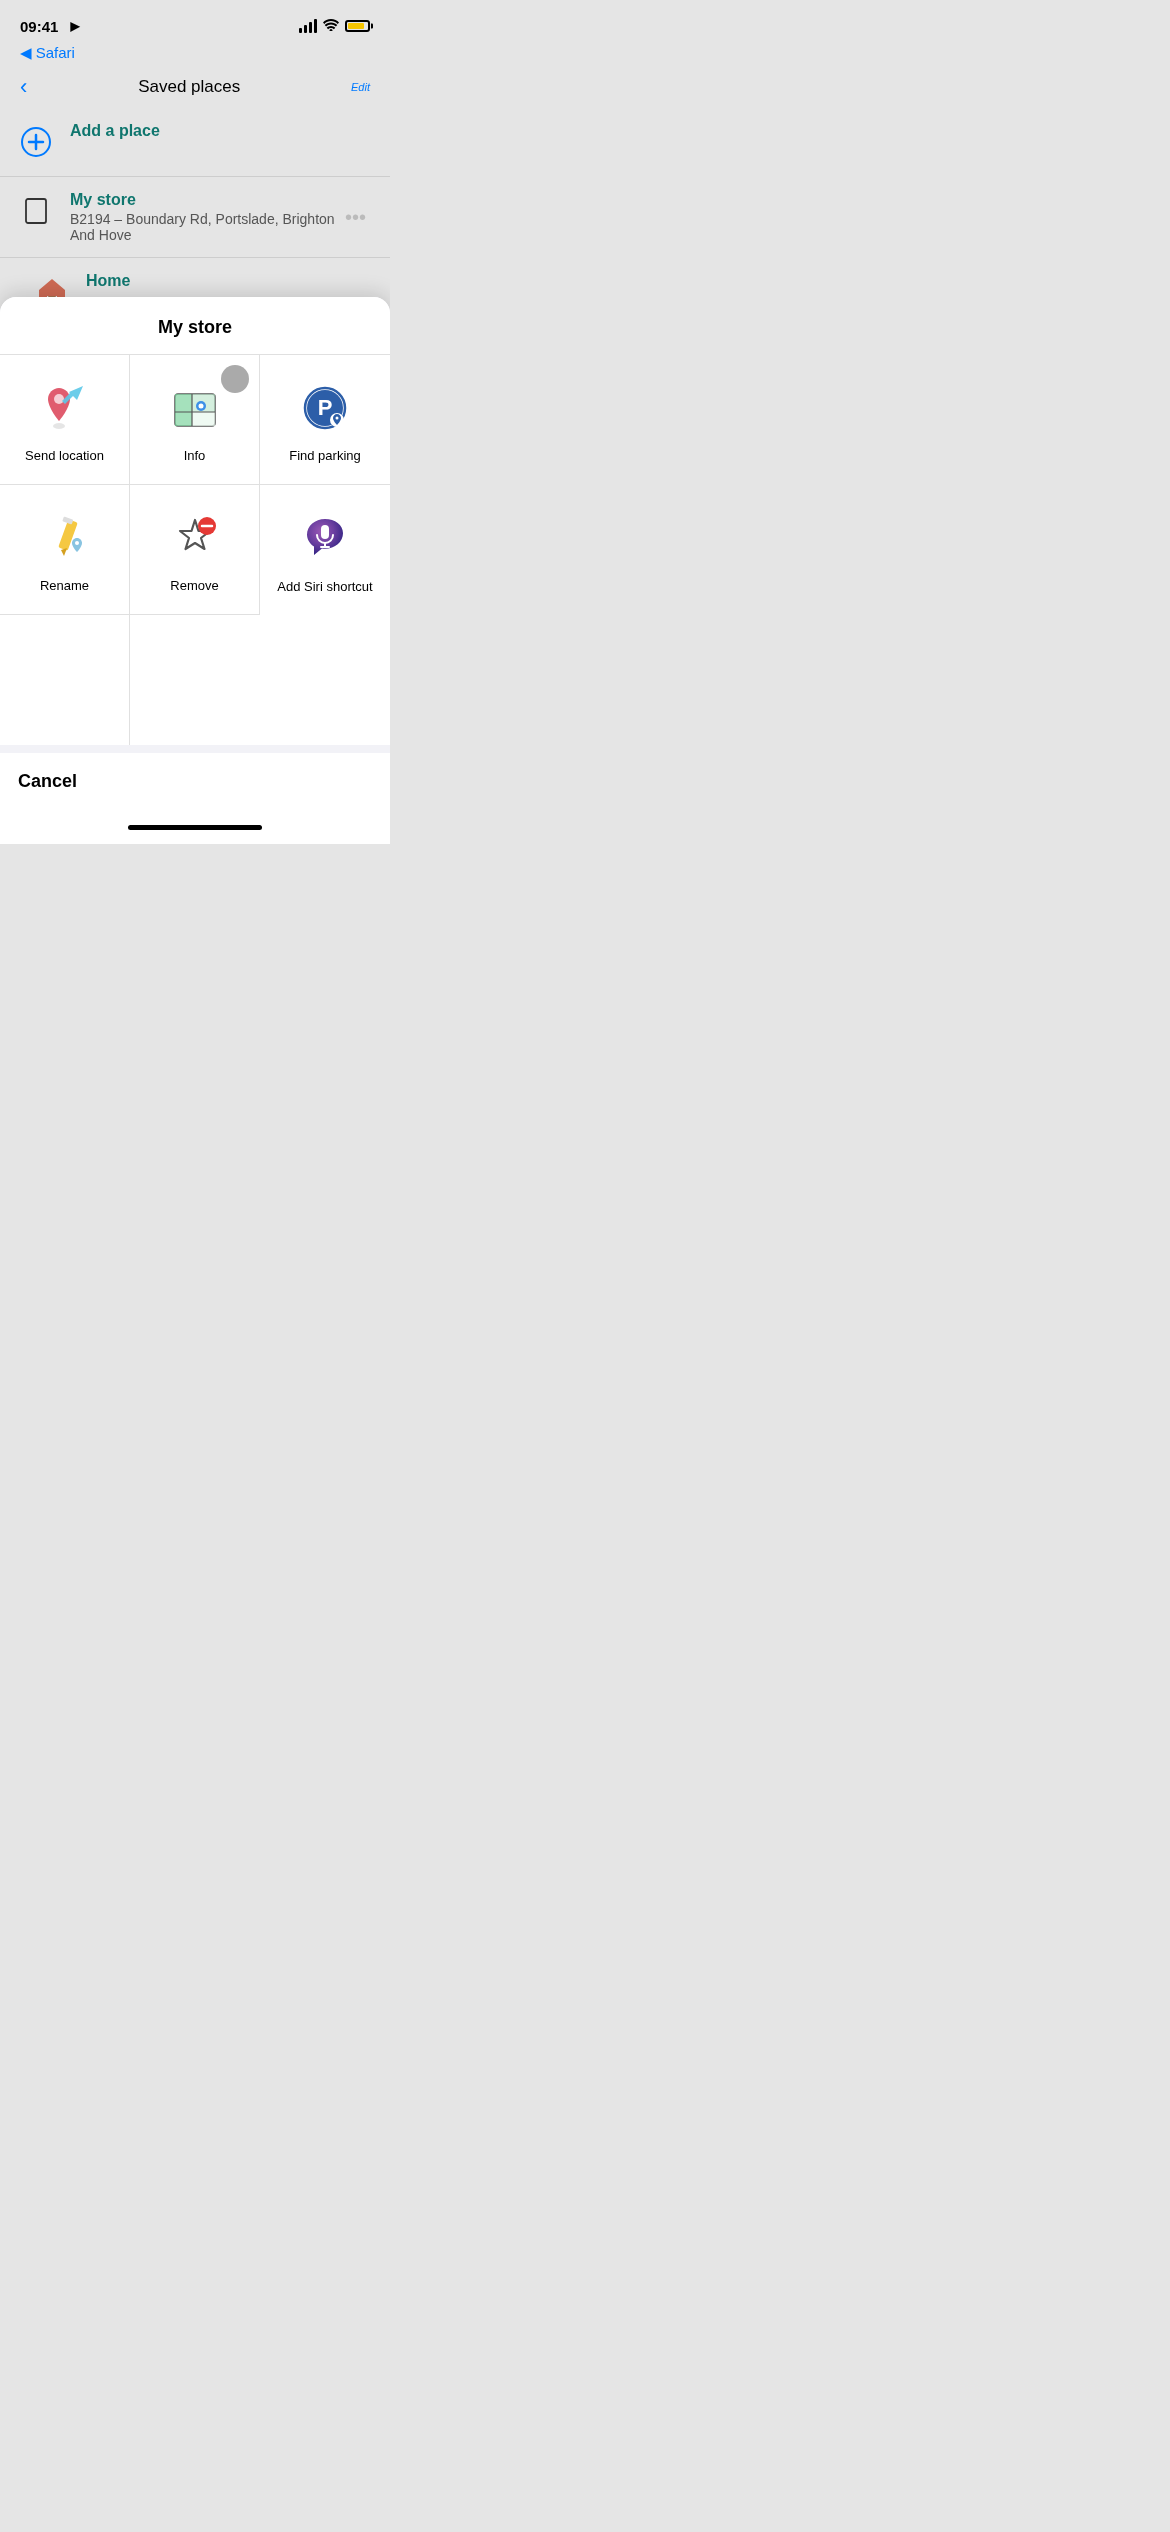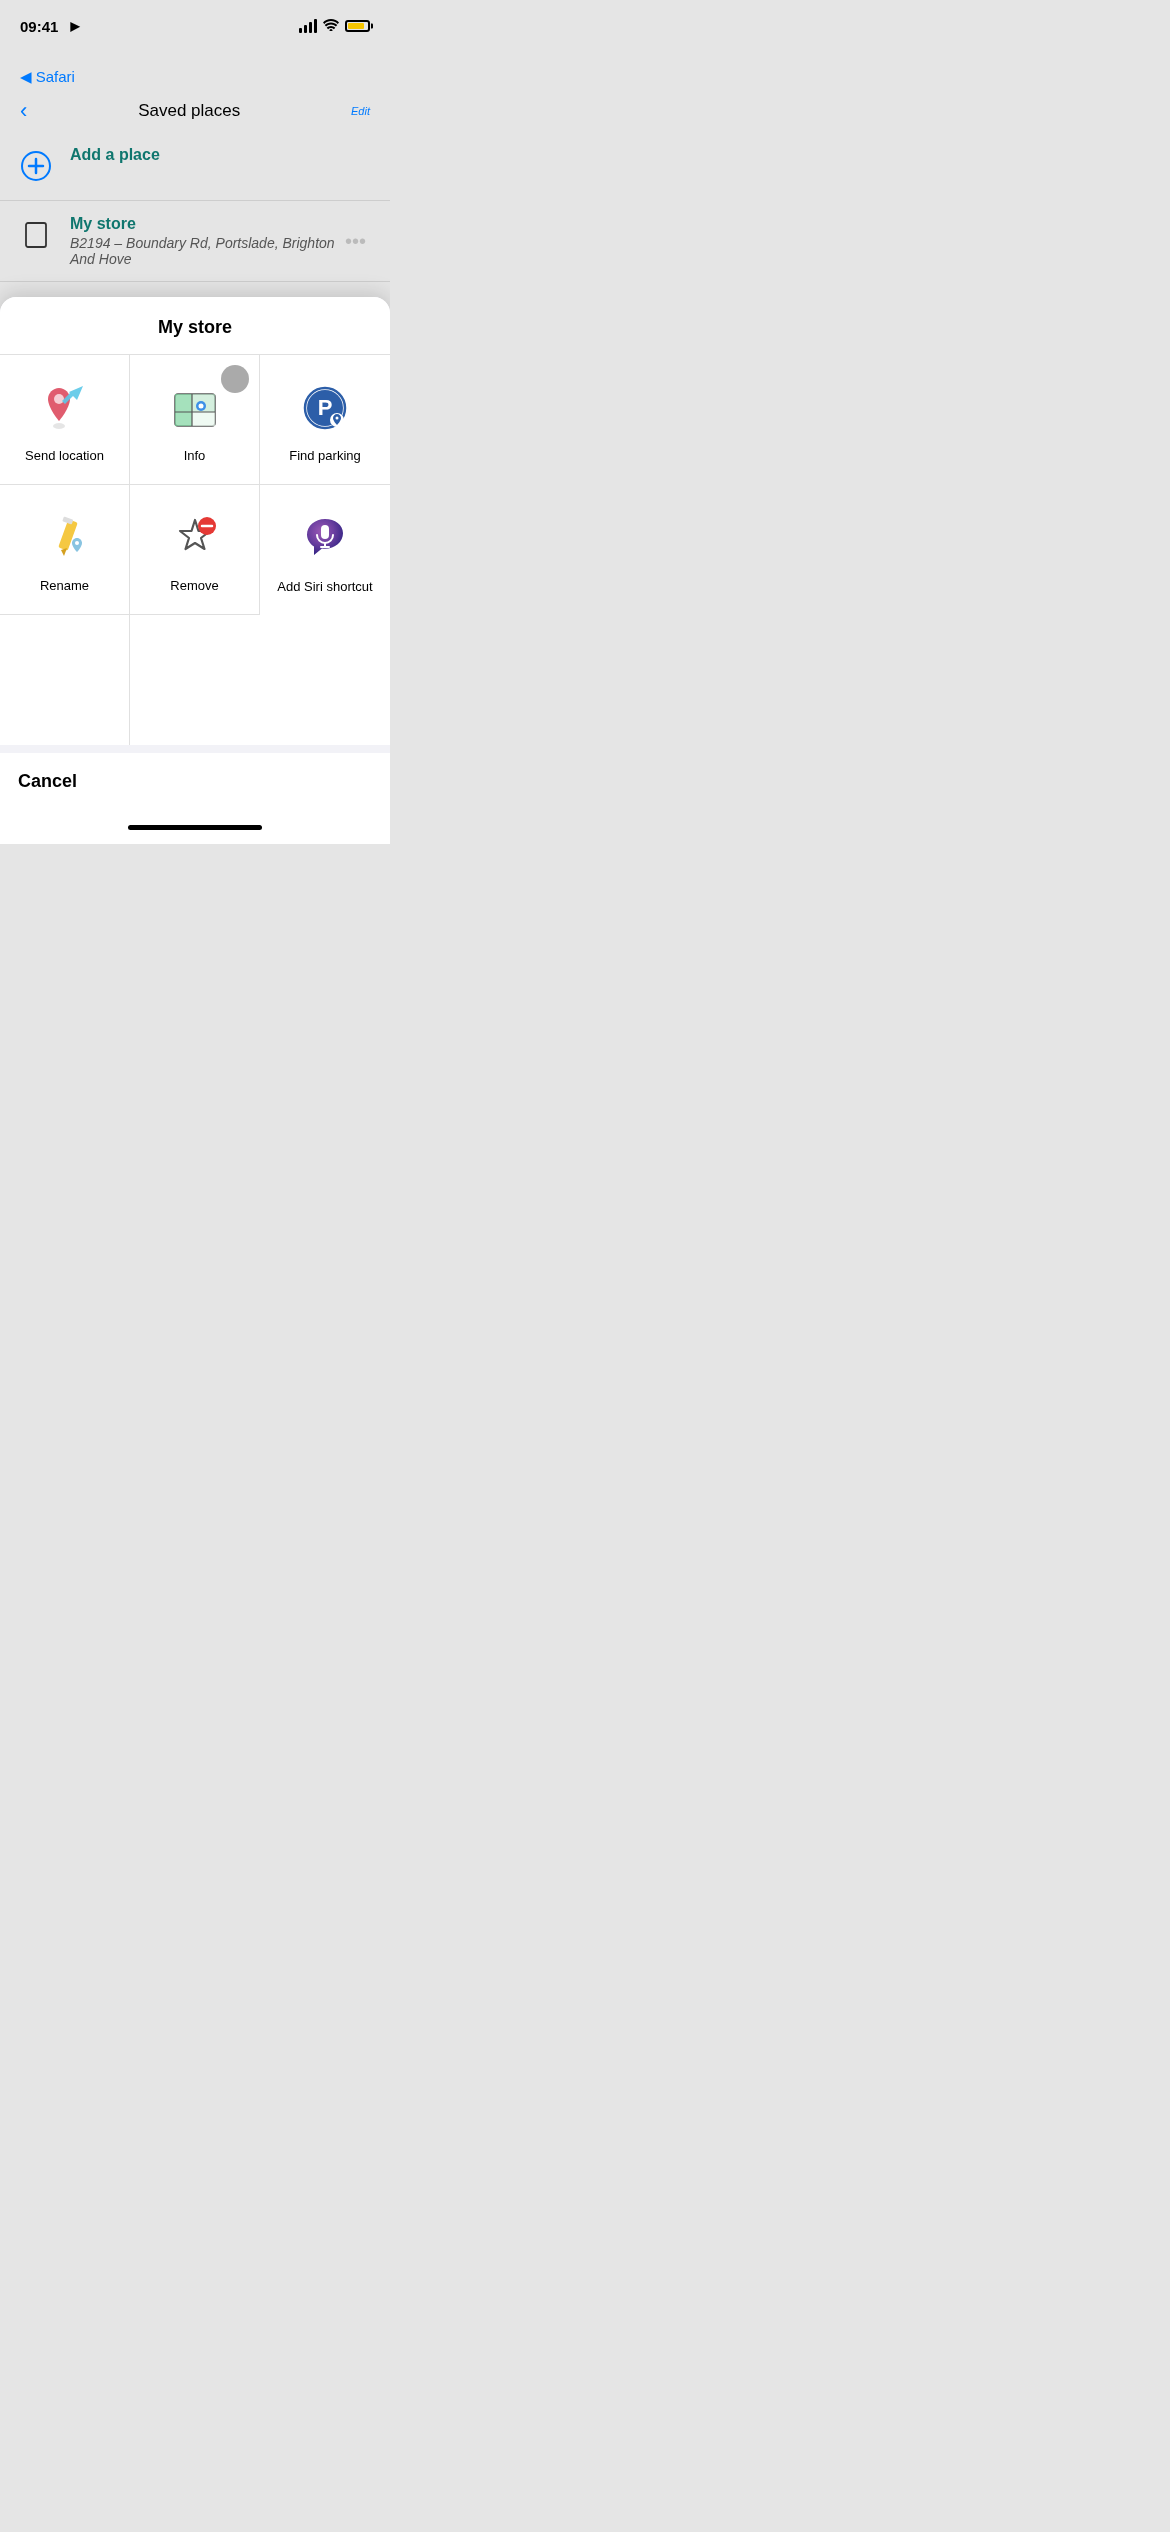--- a/index.html
+++ b/index.html
@@ -139,21 +139,20 @@
     .list-title {
       font-size: 16px;
       font-weight: 600;
       color: #0f766e;
     }
 
     .list-subtitle {
       font-size: 14px;
       color: #555;
       margin-top: 2px;
-      font-style: italic;
     }
 
     
     .bottom-sheet {
       position: absolute;
       bottom: 0;
       left: 0;
       right: 0;
       background: #f2f2f7;
       border-radius: 16px 16px 0 0;
@@ -285,21 +284,21 @@
         <path d="M8 3.5C5.5 3.5 3.3 4.5 1.7 6.1l1.4 1.4C4.4 6.2 6.1 5.5 8 5.5s3.6.7 4.9 2l1.4-1.4C12.7 4.5 10.5 3.5 8 3.5z" fill="#000"></path>
         <path d="M8 0C4.7 0 1.7 1.3-.1 3.5L1.3 5C3.4 2.8 5.5 2 8 2s4.6.8 6.7 3l1.4-1.5C14.3 1.3 11.3 0 8 0z" fill="#000"></path>
       </svg>
     </span>
     <div class="battery">
       <div class="battery-fill"></div>
     </div>
   </div>
 </div>
 
-<div style="padding: 0 20px 4px; background: rgba(229,229,229,0.6); margin-top: 24px;">
+<div style="padding: 0 20px 4px; background: rgba(229,229,229,0.6);">
   <span class="safari-back">◀ Safari</span>
 </div>
 
 <div class="nav-bar">
   <div class="nav-back">
     <span style="font-size:22px;font-weight:300;">‹</span>
   </div>
   <span class="nav-title">Saved places</span>
   <span class="nav-edit">Edit</span>
 </div>

